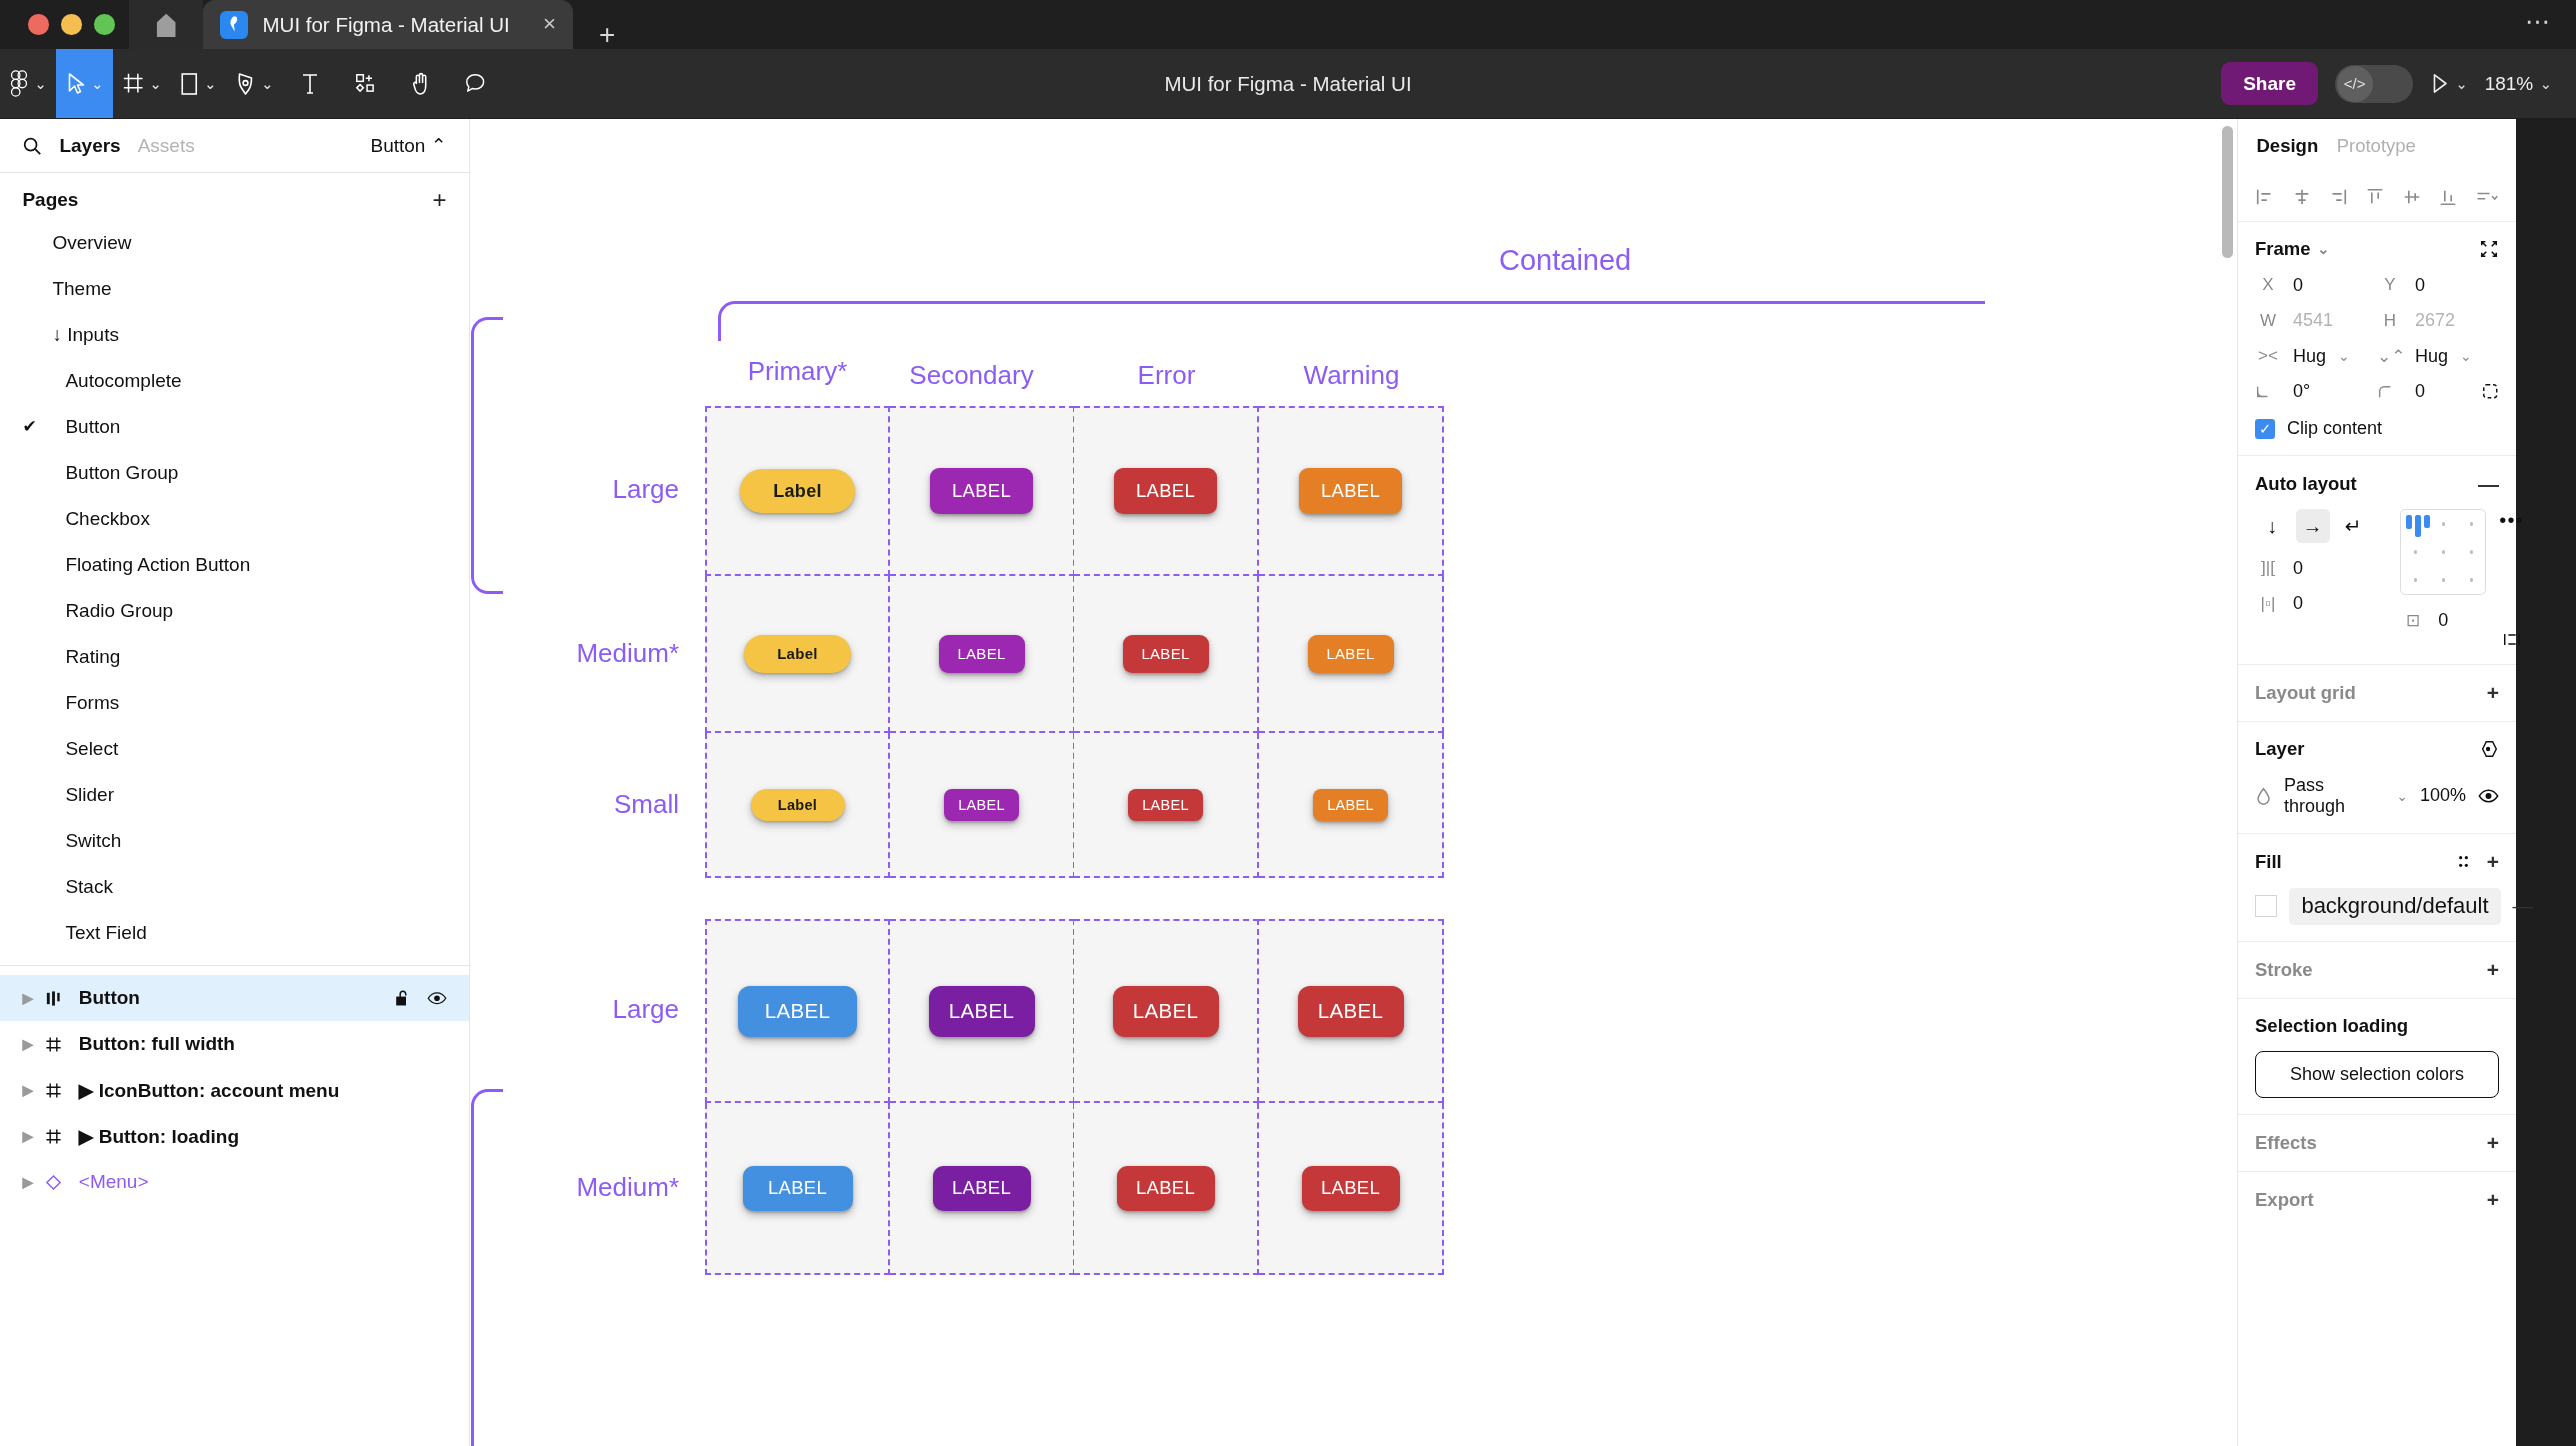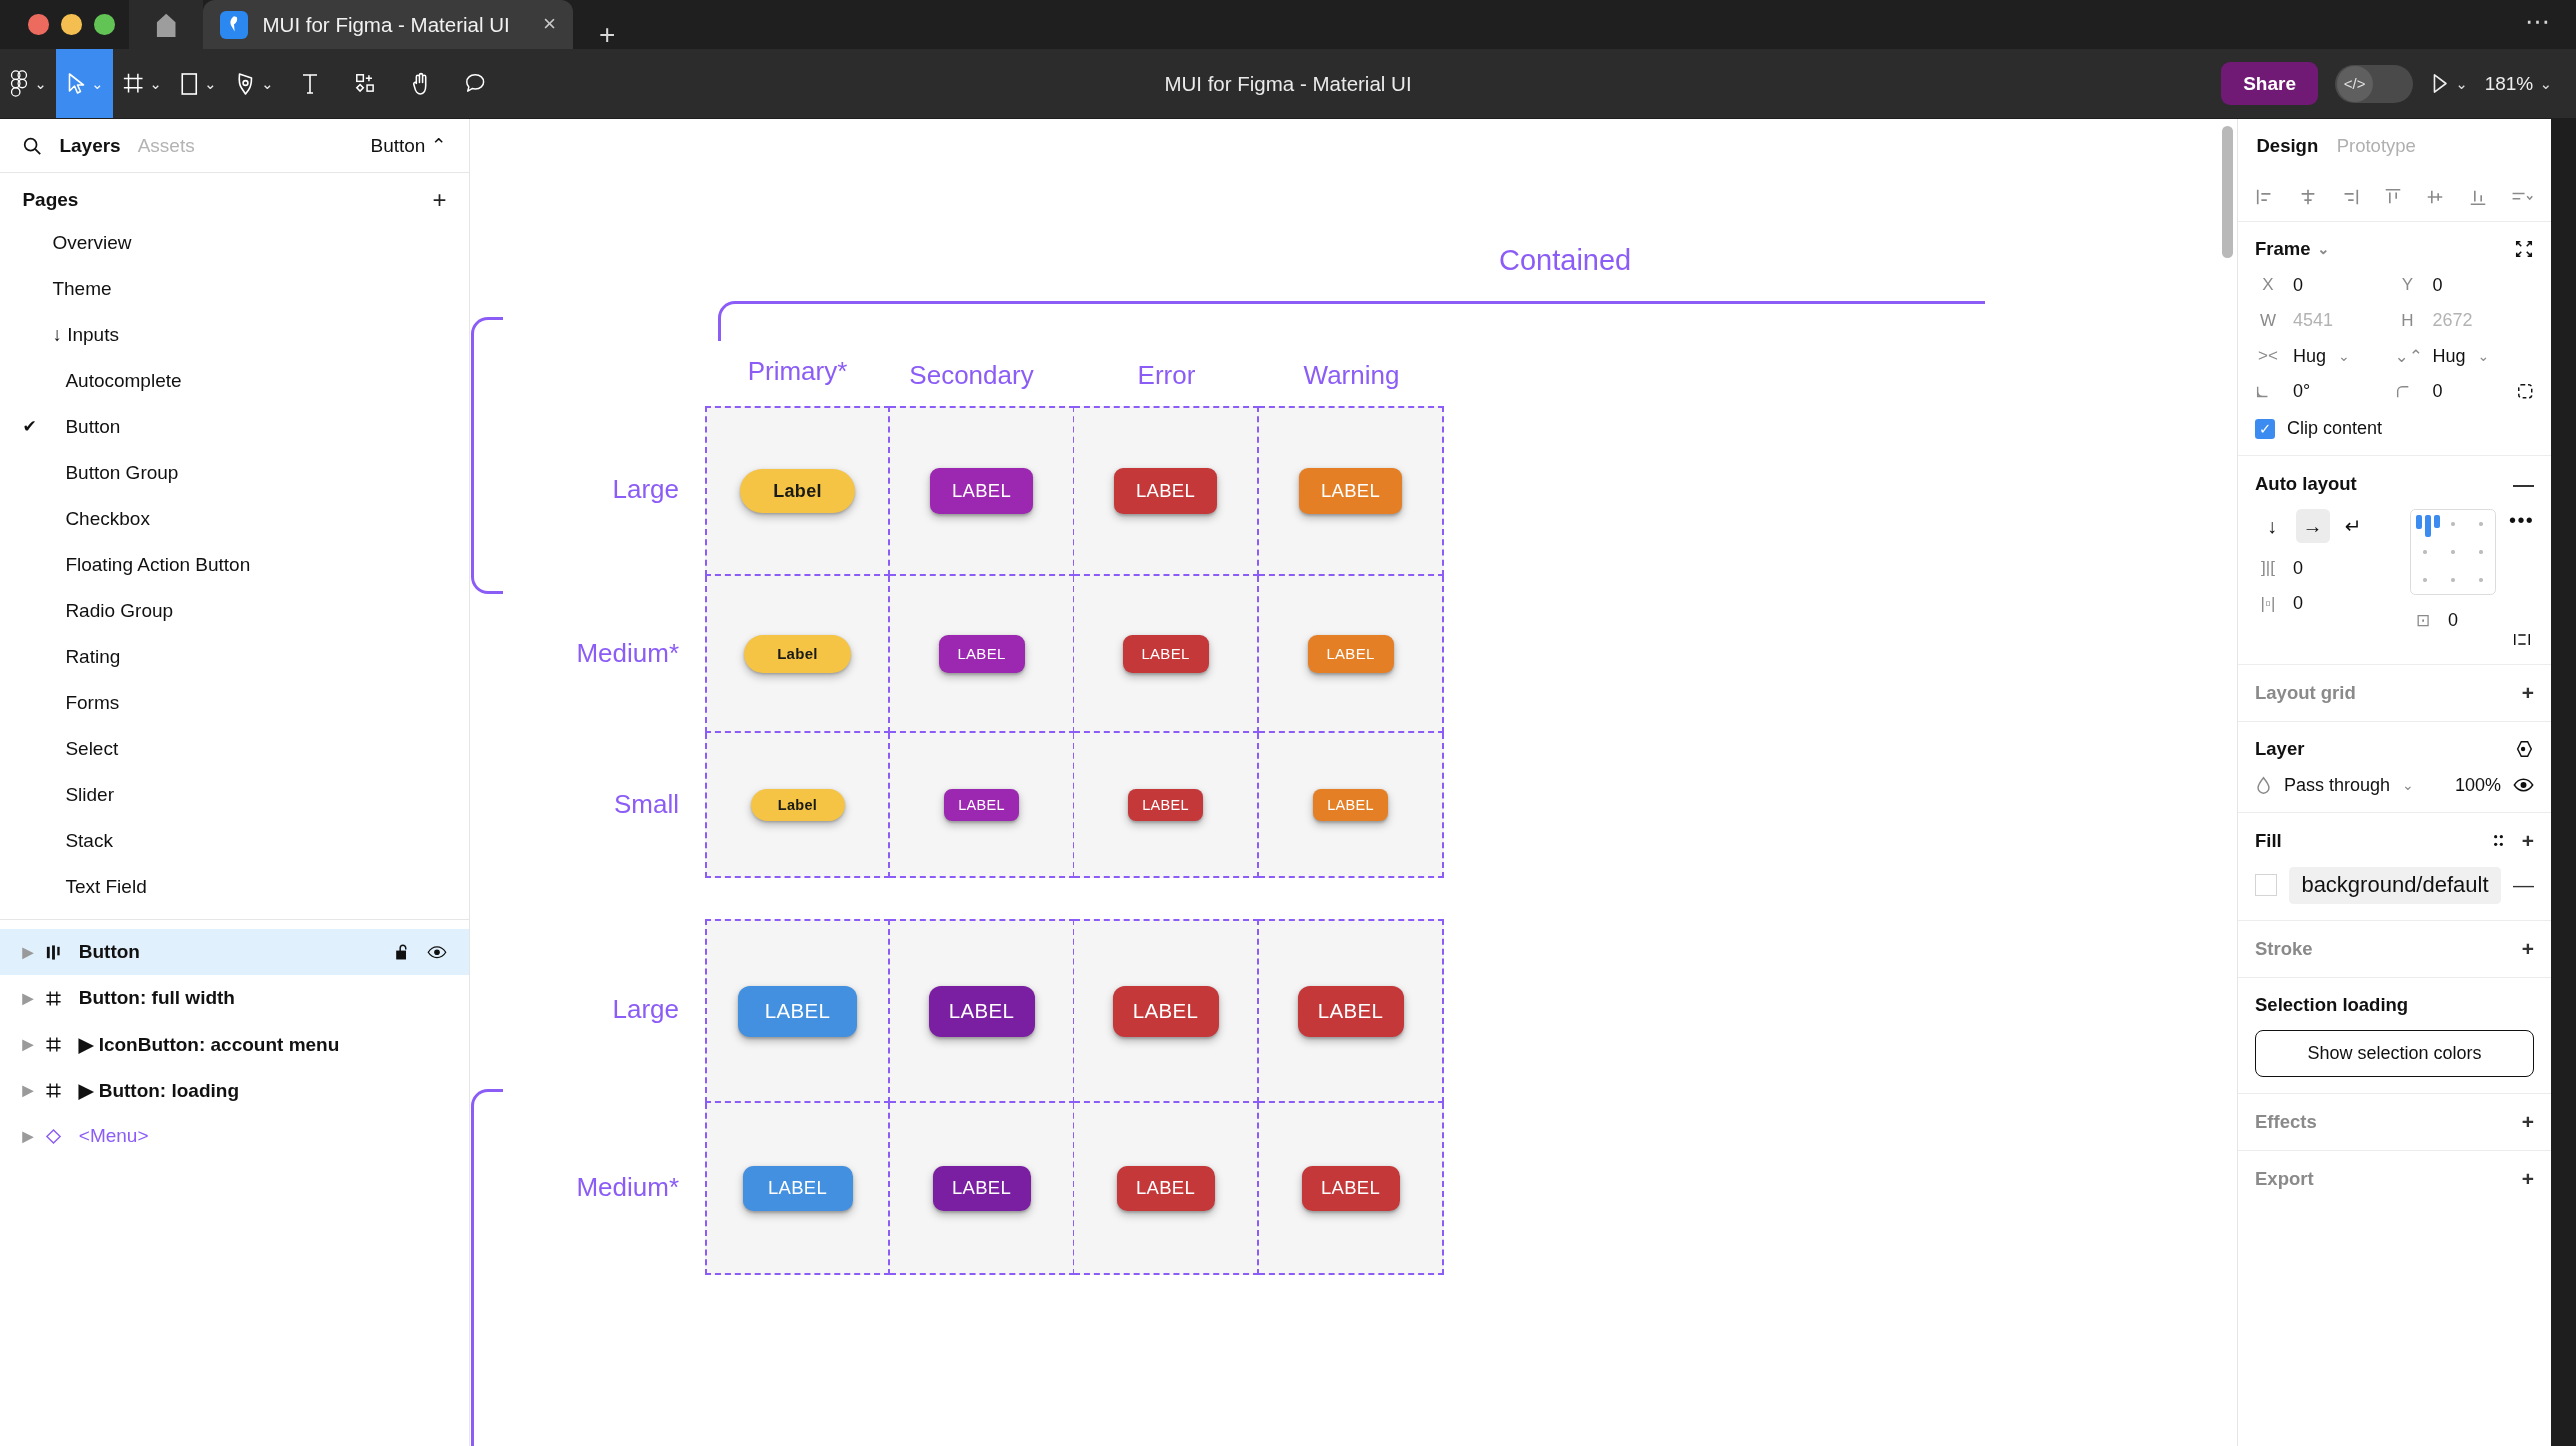--- a/index.html
+++ b/index.html
@@ -152,21 +152,21 @@
     box-shadow: 0 4px 8px rgba(0,0,0,.26), 0 1.3px 2.6px rgba(0,0,0,.20);
     white-space: nowrap;
   }
   .scrollbar-v {
     position: absolute; right: 4px; top: 6.6px; width: 10.6px; height: 132px;
     background: #b9b9b9; border-radius: 5.3px;
   }
 
   
   .right-panel {
-    position: absolute; top: 119px; left: 2237px; width: 314px; height: 1328px;
+    position: absolute; top: 119px; left: 2237px; width: 279px; height: 1328px;
     background: #fff; border-left: 1.3px solid #e5e5e5; display: flex; flex-direction: column;
     font-size: 18px; color: #111;
   }
   .rp-tabs { height: 54px; display: flex; align-items: center; gap: 18.5px; padding: 0 18.5px; flex: none; }
   .rp-tab { font-size: 18.5px; color: #b0b0b0; }
   .rp-tab.active { color: #111; font-weight: bold; }
   .align-row {
     height: 49px; display: flex; align-items: center; justify-content: space-between;
     padding: 0 17px; border-bottom: 1.3px solid #ececec; flex: none; color: #8a8a8a;
   }
@@ -385,20 +385,24 @@
           <span class="check"></span>
           <span class="pname" style="padding-left: 13px;">Forms</span>
         </div>
         <div class="page-row indent">
           <span class="check"></span>
           <span class="pname" style="padding-left: 13px;">Select</span>
         </div>
         <div class="page-row indent">
           <span class="check"></span>
           <span class="pname" style="padding-left: 13px;">Slider</span>
+        </div>
+        <div class="page-row indent">
+          <span class="check"></span>
+          <span class="pname" style="padding-left: 13px;">Switch</span>
         </div>
         <div class="page-row indent">
           <span class="check"></span>
           <span class="pname" style="padding-left: 13px;">Stack</span>
         </div>
         <div class="page-row indent">
           <span class="check"></span>
           <span class="pname" style="padding-left: 13px;">Text Field</span>
         </div>
       </div>

